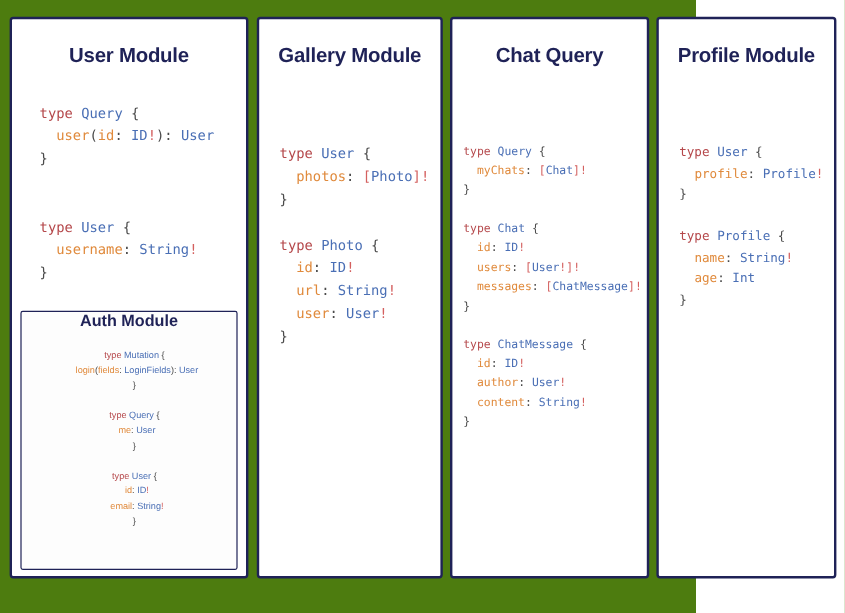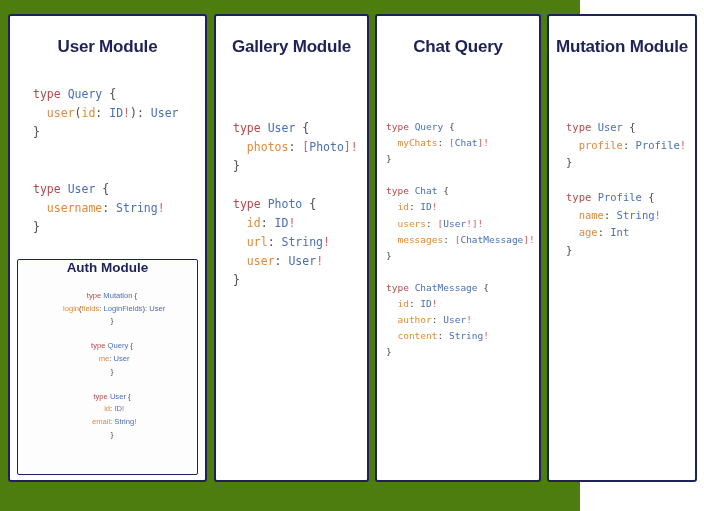--- a/index.html
+++ b/index.html
@@ -122,17 +122,17 @@
     <div class="module-title">Gallery Module</div>
     <div class="code-block code-gallery"><div><span class="kw">type</span><span class="pun"> </span><span class="tn">User</span><span class="pun"> {</span></div><div><span class="pun">  </span><span class="fld">photos</span><span class="pun">: </span><span class="bang">[</span><span class="tn">Photo</span><span class="bang">]</span><span class="bang">!</span></div><div><span class="pun">}</span></div><div>&nbsp;</div><div><span class="kw">type</span><span class="pun"> </span><span class="tn">Photo</span><span class="pun"> {</span></div><div><span class="pun">  </span><span class="fld">id</span><span class="pun">: </span><span class="tn">ID</span><span class="bang">!</span></div><div><span class="pun">  </span><span class="fld">url</span><span class="pun">: </span><span class="tn">String</span><span class="bang">!</span></div><div><span class="pun">  </span><span class="fld">user</span><span class="pun">: </span><span class="tn">User</span><span class="bang">!</span></div><div><span class="pun">}</span></div></div>
   </div>
 
   <div class="module-card card-chat">
     <div class="module-title">Chat Query</div>
     <div class="code-block code-chat"><div><span class="kw">type</span><span class="pun"> </span><span class="tn">Query</span><span class="pun"> {</span></div><div><span class="pun">  </span><span class="fld">myChats</span><span class="pun">: </span><span class="bang">[</span><span class="tn">Chat</span><span class="bang">]</span><span class="bang">!</span></div><div><span class="pun">}</span></div><div>&nbsp;</div><div><span class="kw">type</span><span class="pun"> </span><span class="tn">Chat</span><span class="pun"> {</span></div><div><span class="pun">  </span><span class="fld">id</span><span class="pun">: </span><span class="tn">ID</span><span class="bang">!</span></div><div><span class="pun">  </span><span class="fld">users</span><span class="pun">: </span><span class="bang">[</span><span class="tn">User</span><span class="bang">!</span><span class="bang">]</span><span class="bang">!</span></div><div><span class="pun">  </span><span class="fld">messages</span><span class="pun">: </span><span class="bang">[</span><span class="tn">ChatMessage</span><span class="bang">]</span><span class="bang">!</span></div><div><span class="pun">}</span></div><div>&nbsp;</div><div><span class="kw">type</span><span class="pun"> </span><span class="tn">ChatMessage</span><span class="pun"> {</span></div><div><span class="pun">  </span><span class="fld">id</span><span class="pun">: </span><span class="tn">ID</span><span class="bang">!</span></div><div><span class="pun">  </span><span class="fld">author</span><span class="pun">: </span><span class="tn">User</span><span class="bang">!</span></div><div><span class="pun">  </span><span class="fld">content</span><span class="pun">: </span><span class="tn">String</span><span class="bang">!</span></div><div><span class="pun">}</span></div></div>
   </div>
 
   <div class="module-card card-profile">
-    <div class="module-title">Mutation Module</div>
+    <div class="module-title">Profile Module</div>
     <div class="code-block code-profile"><div><span class="kw">type</span><span class="pun"> </span><span class="tn">User</span><span class="pun"> {</span></div><div><span class="pun">  </span><span class="fld">profile</span><span class="pun">: </span><span class="tn">Profile</span><span class="bang">!</span></div><div><span class="pun">}</span></div><div>&nbsp;</div><div><span class="kw">type</span><span class="pun"> </span><span class="tn">Profile</span><span class="pun"> {</span></div><div><span class="pun">  </span><span class="fld">name</span><span class="pun">: </span><span class="tn">String</span><span class="bang">!</span></div><div><span class="pun">  </span><span class="fld">age</span><span class="pun">: </span><span class="tn">Int</span></div><div><span class="pun">}</span></div></div>
   </div>
 
 </div>
 
 </body></html>

